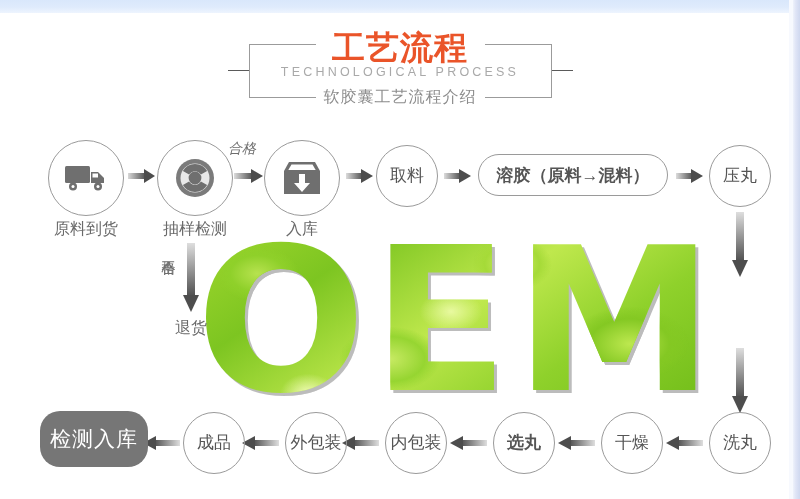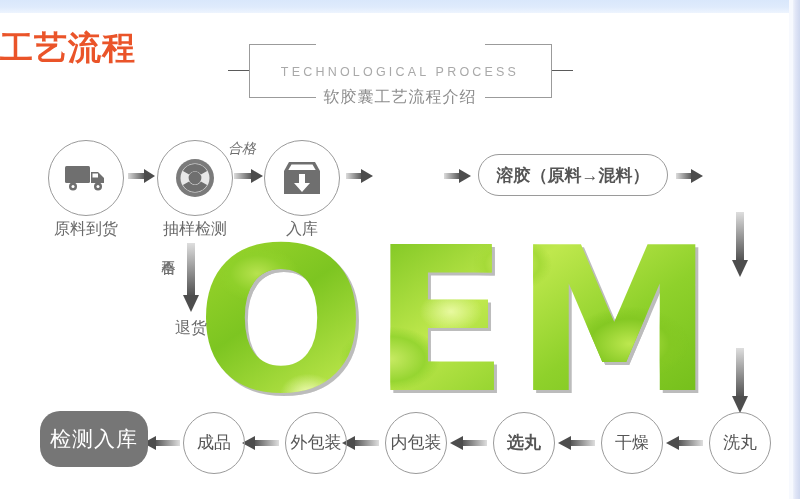--- a/index.html
+++ b/index.html
@@ -14,21 +14,21 @@
   
   .top-band{position:absolute;left:0;top:0;width:800px;height:13px;
     background:linear-gradient(180deg,#d9e7fb 0%,#dfebfc 55%,#eef4fe 100%);}
   .right-band{position:absolute;right:0;top:0;width:7px;height:499px;
     background:linear-gradient(90deg,#eef2fb 0%,#dfe4f6 40%,#cfd8ef 100%);}
   .right-band2{position:absolute;right:7px;top:0;width:4px;height:499px;
     background:#f7f9fe;}
 
   
   .header{position:absolute;left:0;top:14px;width:800px;height:100px;}
-  .hdr-title{position:absolute;left:0;top:16px;width:800px;
+  .hdr-title{position:absolute;left:0;top:16px;width:800px;text-align:center;
     font-family:"DejaVu Sans","Liberation Sans",sans-serif;
     font-size:33px;font-weight:bold;color:#ea5429;letter-spacing:1px;
     line-height:36px;}
   .hdr-sub{position:absolute;left:0;top:50px;width:800px;text-align:center;
     font-size:12.5px;color:#a9a9a9;letter-spacing:3.2px;line-height:16px;}
   .hdr-cn{position:absolute;left:0;top:72px;width:800px;text-align:center;
     font-size:16px;color:#8d8d8d;letter-spacing:1px;line-height:22px;}
 
   
   .br{position:absolute;background:#9b9b9b;}
@@ -176,20 +176,23 @@
           <linearGradient id="gA3" x1="0" y1="0" x2="1" y2="0">
         <stop offset="0" stop-color="#dcdcdc"></stop>
             <stop offset="1" stop-color="#4d4d4d"></stop>
           </linearGradient>
         </defs>
       <rect x="0" y="5" width="17" height="6" fill="url(#gA3)"></rect>
       <path d="M15 1 L27 8 L15 15 Z" fill="#4d4d4d"></path>
     </svg>
   </div>
 
+  <div class="node circ circ-label" style="left:376px;top:145px;width:62px;height:62px;">
+    <span>取料</span>
+  </div>
 
   <div class="arw" style="left:444px;top:168px;">
     <svg width="28" height="16" viewBox="0 0 28 16">
       <defs>
           <linearGradient id="gA4" x1="0" y1="0" x2="1" y2="0">
         <stop offset="0" stop-color="#dcdcdc"></stop>
             <stop offset="1" stop-color="#4d4d4d"></stop>
           </linearGradient>
         </defs>
       <rect x="0" y="5" width="17" height="6" fill="url(#gA4)"></rect>
@@ -207,20 +210,23 @@
           <linearGradient id="gA5" x1="0" y1="0" x2="1" y2="0">
         <stop offset="0" stop-color="#dcdcdc"></stop>
             <stop offset="1" stop-color="#4d4d4d"></stop>
           </linearGradient>
         </defs>
       <rect x="0" y="5" width="17" height="6" fill="url(#gA5)"></rect>
       <path d="M15 1 L27 8 L15 15 Z" fill="#4d4d4d"></path>
     </svg>
   </div>
 
+  <div class="node circ circ-label" style="left:709px;top:145px;width:62px;height:62px;">
+    <span>压丸</span>
+  </div>
 
   <div class="vtag" style="left:160px;top:250px;">不合格</div>
 
   <div class="arw" style="left:182px;top:243px;">
     <svg width="18" height="70" viewBox="0 0 18 70">
       <defs>
           <linearGradient id="gF" x1="0" y1="0" x2="0" y2="1">
         <stop offset="0" stop-color="#dedede"></stop>
             <stop offset="1" stop-color="#4d4d4d"></stop>
           </linearGradient>

